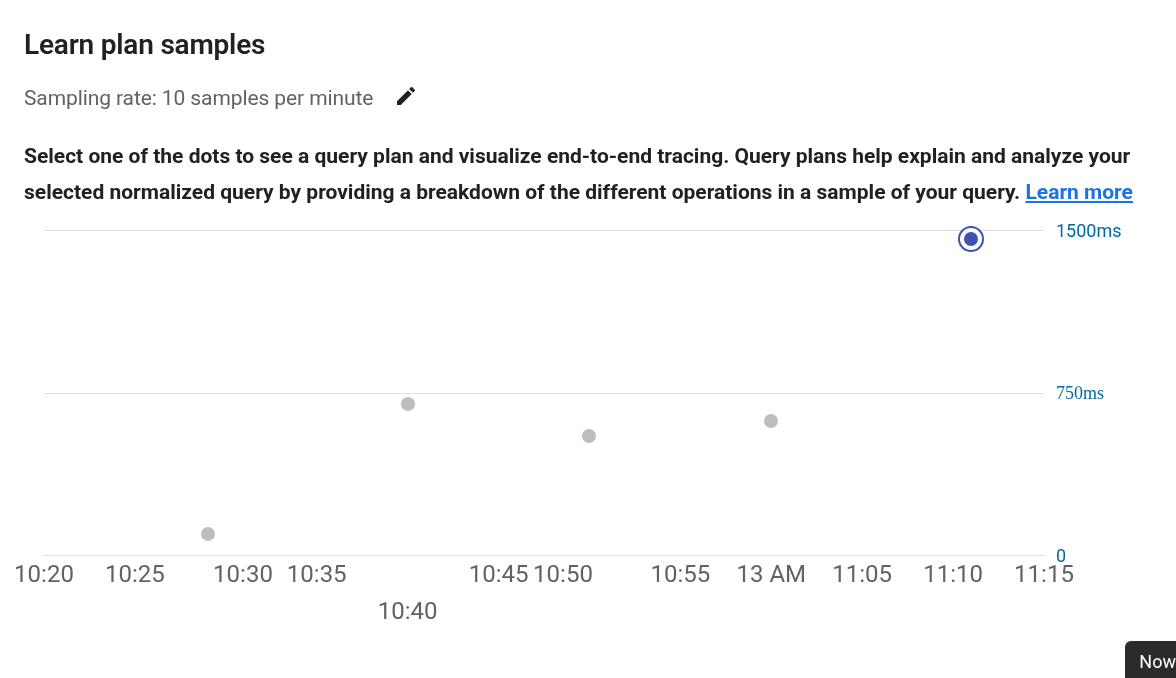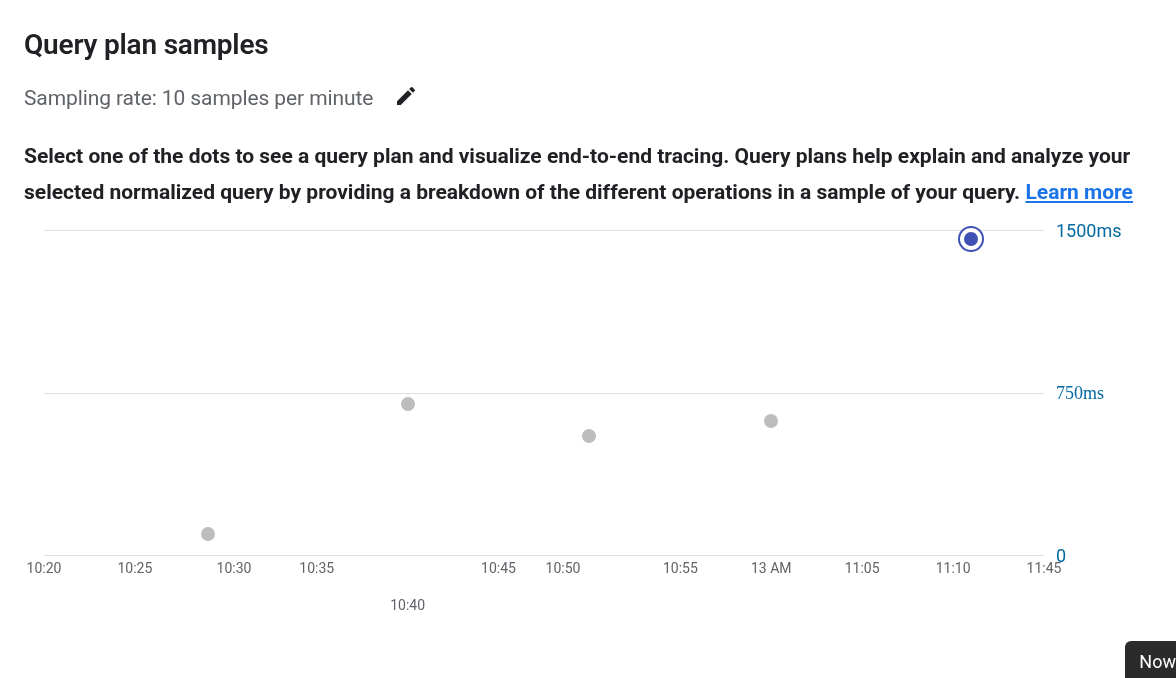--- a/index.html
+++ b/index.html
@@ -83,21 +83,21 @@
     transform: translateY(-50%);
   }
   .x-axis {
     position: absolute;
     left: 20px;
     top: 330px;
     width: 1000px;
   }
   .xtick {
     position: absolute;
-    font-size: 14px;
+    font-size: 24px;
     color: #5f6368;
     transform: translateX(-50%);
     white-space: nowrap;
   }
   .dot {
     position: absolute;
     width: 14px;
     height: 14px;
     border-radius: 50%;
     background: #bdbdbd;
@@ -118,21 +118,21 @@
     padding: 10px 14px 6px 14px;
     border-top-left-radius: 6px;
     border-top-right-radius: 6px;
     cursor: pointer;
   }
 </style>
 </head>
 <body>
 
 <div class="page">
-  <h1 class="title">Query plan samples</h1>
+  <h1 class="title">Learn plan samples</h1>
 
   <div class="sampling-row">
     <span class="sampling-text">Sampling rate: 10 samples per minute</span>
     <span class="edit-btn">
       <span>
         <svg viewBox="0 0 24 24">
             <path d="M3 17.25V21h3.75l11-11.04-3.75-3.75L3 17.25zM20.71 7.04a1 1 0 0 0 0-1.41l-2.34-2.34a1 1 0 0 0-1.41 0l-1.83 1.83 3.75 3.75 1.83-1.83z"></path>
           </svg>
       </span>
     </span>
@@ -154,27 +154,27 @@
         <div class="dot selected" style="left: 927.273px; top: 8.66667px;"></div>
       </div>
     <div id="y-ticks">
         <div class="ytick" style="top: 0px;">1500ms</div>
         <div class="ytick" style="top: 162.5px; font-family: Liberation Serif, serif;">750ms</div>
         <div class="ytick" style="top: 325px;">0</div>
       </div>
     <div class="x-axis" id="x-axis">
         <div class="xtick" style="left: 0px;">10:20</div>
         <div class="xtick" style="left: 90.9091px;">10:25</div>
-        <div class="xtick" style="left: 190px;">10:30</div>
+        <div class="xtick" style="left: 199px;">10:30</div>
         <div class="xtick" style="left: 272.727px;">10:35</div>
         <div class="xtick" style="left: 363.636px; margin-top: 37px;">10:40</div>
         <div class="xtick" style="left: 454.545px;">10:45</div>
         <div class="xtick" style="left: 519px; text-align: center;">10:50</div>
         <div class="xtick" style="left: 636.364px;">10:55</div>
         <div class="xtick" style="left: 727.273px;">13 AM</div>
         <div class="xtick" style="left: 818.182px;">11:05</div>
         <div class="xtick" style="left: 909.091px;">11:10</div>
-        <div class="xtick" style="left: 1000px;">11:45</div>
+        <div class="xtick" style="left: 1000px;">11:15</div>
       </div>
   </div>
 </div>
 
 <div class="now-btn">Now</div>
 
 </body></html>

